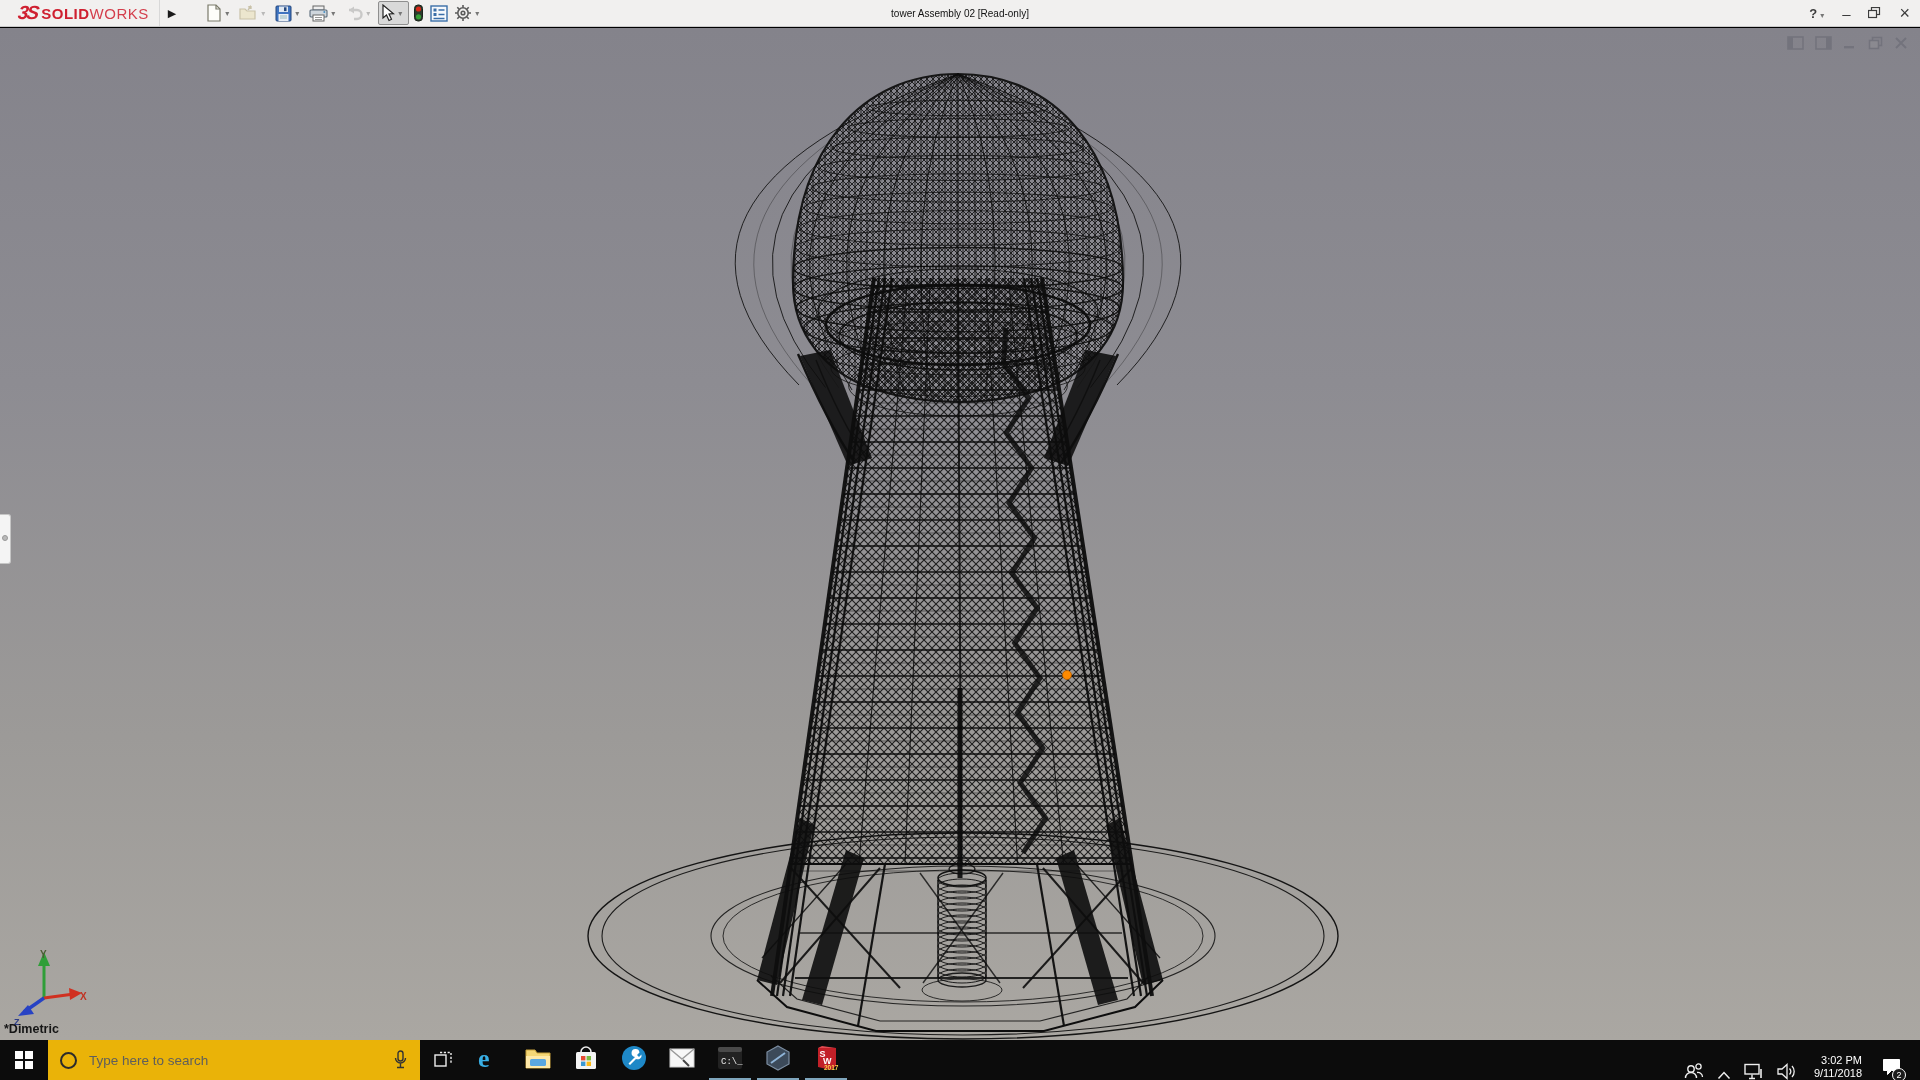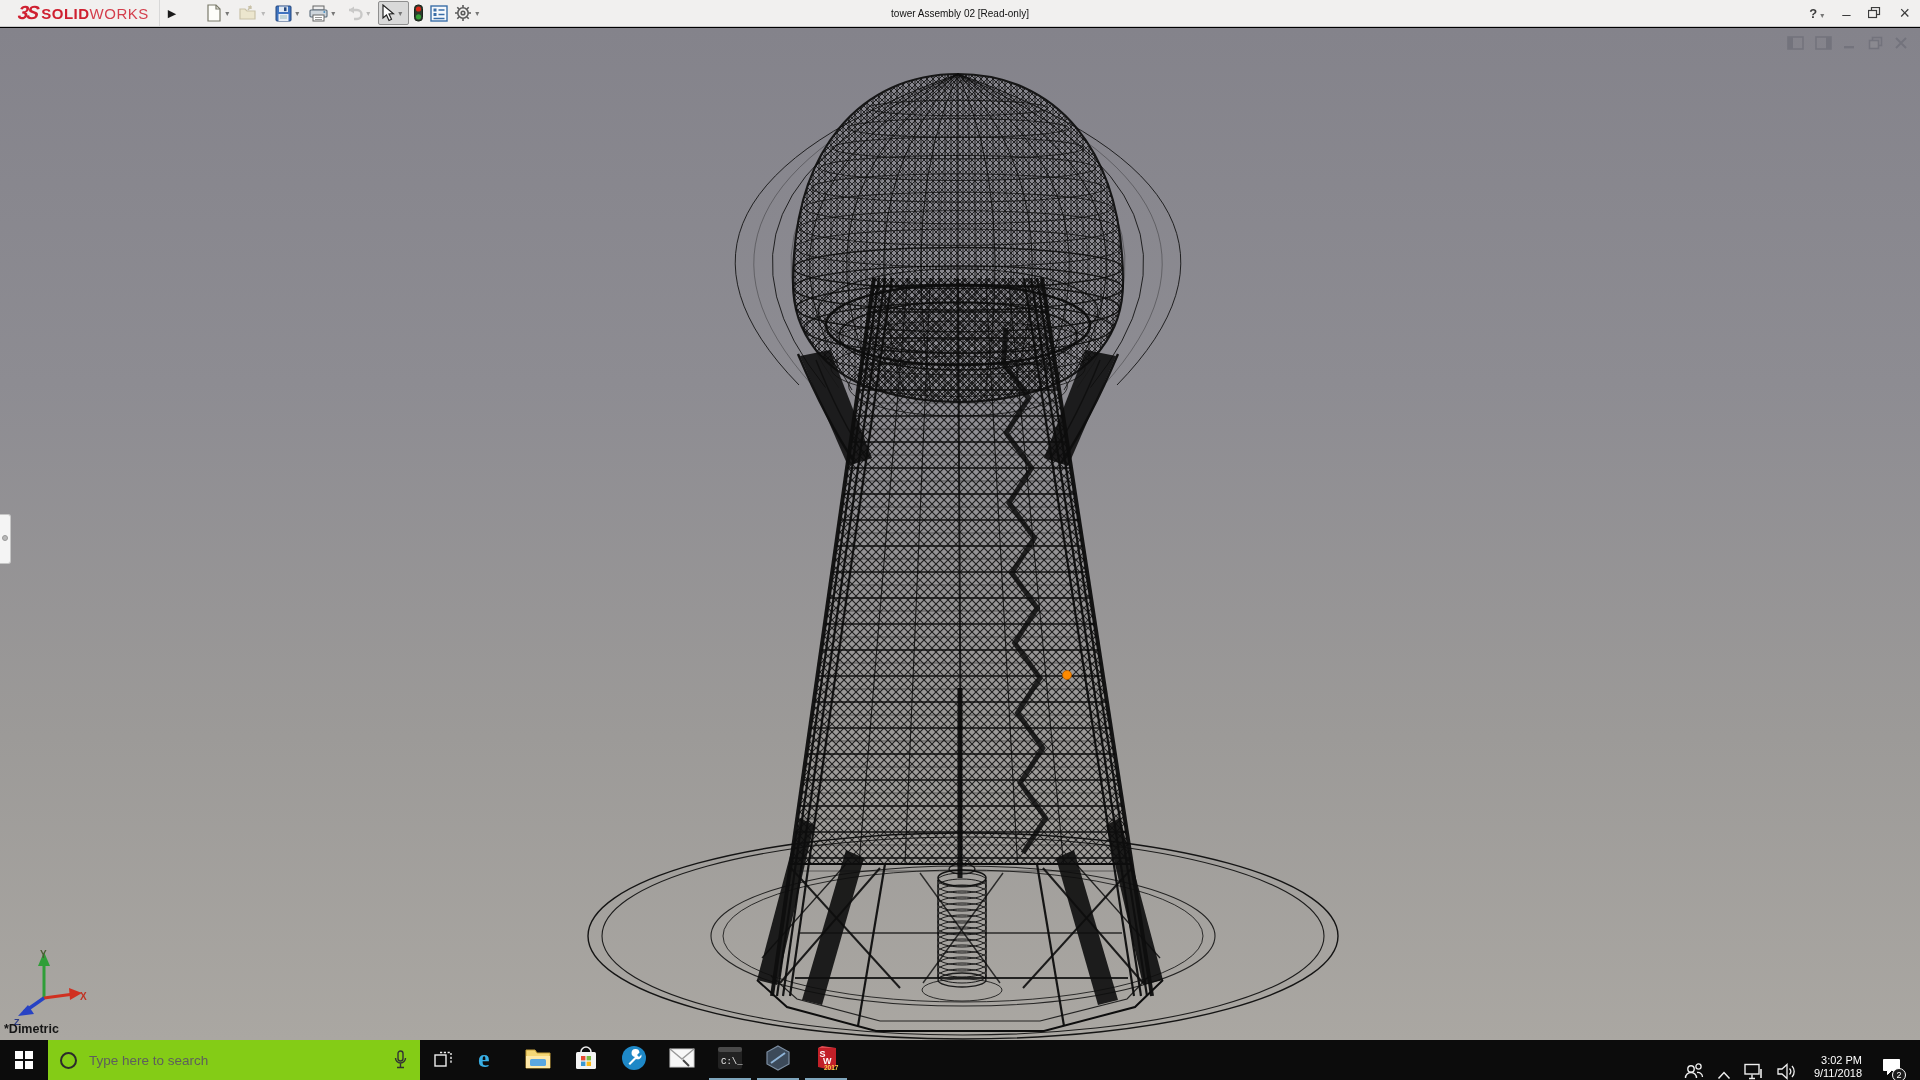--- a/index.html
+++ b/index.html
@@ -32,21 +32,21 @@
   .sidetab { position:absolute; left:0; top:486px; width:11px; height:50px; background:#f4f4f4; border:1px solid #c5c5c5; border-left:none; border-radius:0 3px 3px 0; }
   .sidetab .knob { position:absolute; left:2px; top:20px; width:6px; height:6px; border-radius:50%; background:#b9b9b9; border:1px solid #999; }
   .orientation { position:absolute; left:4px; top:994px; font-size:12.5px; font-weight:bold; color:#161616; }
   .triad { position:absolute; left:12px; top:920px; }
 
   
   .taskbar { position:absolute; left:0; top:1040px; width:1920px; height:40px; background:#0c0c0c; display:flex; align-items:stretch; }
   .startbtn { width:48px; display:flex; align-items:center; justify-content:center; }
   .winlogo { display:grid; grid-template-columns:8px 8px; grid-template-rows:8px 8px; gap:1.5px; }
   .winlogo span { background:#fdfdfd; }
-  .searchbox { width:372px; background:#84cc16; display:flex; align-items:center; padding:0 12px; gap:12px; }
+  .searchbox { width:372px; background:#eab308; display:flex; align-items:center; padding:0 12px; gap:12px; }
   .searchbox .ring { width:17px; height:17px; border:2.4px solid #2b2b2b; border-radius:50%; flex:none; }
   .searchbox .ph { font-size:13.5px; color:#5e5e5e; flex:1; white-space:nowrap; }
   .taskview { width:46px; display:flex; align-items:center; justify-content:center; }
   .apps { display:flex; }
   .appslot { position:relative; width:48px; display:flex; align-items:center; justify-content:center; }
   .appslot .underline { position:absolute; left:3px; right:3px; bottom:0; height:2.5px; background:#7fa6bd; }
   .trayspacer { flex:1; }
   .tray { display:flex; align-items:flex-end; gap:13px; padding-right:16px; }
   .clock { text-align:right; color:#fff; font-size:11px; line-height:13px; padding:0 3px; }
   .badgewrap { position:relative; width:26px; height:26px; display:flex; align-items:center; justify-content:center; }

